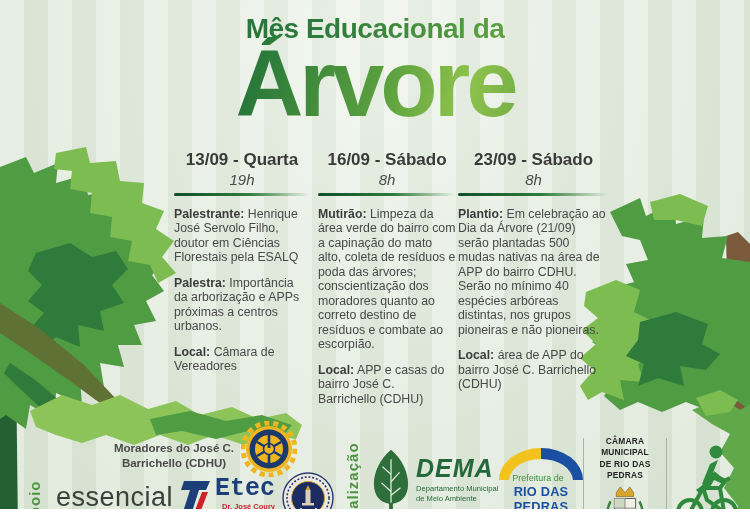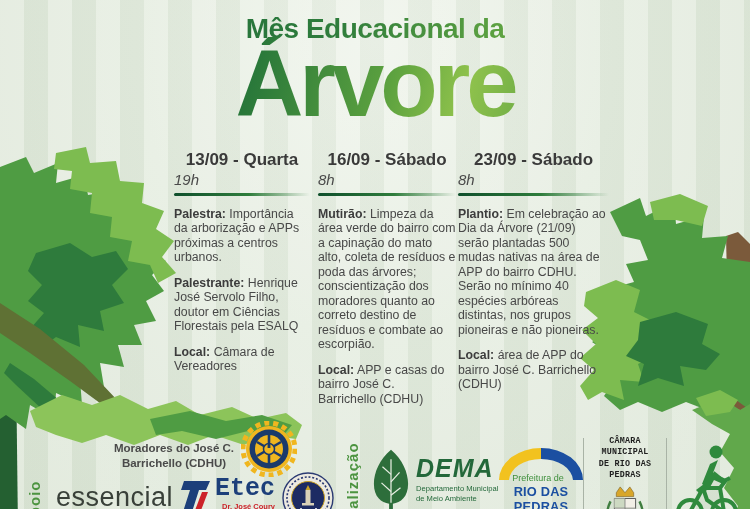--- a/index.html
+++ b/index.html
@@ -21,21 +21,21 @@
     margin-top:-8px;font-size:94px;font-weight:bold;letter-spacing:-4px;line-height:1;
     background:linear-gradient(105deg,#14522f 0%,#1e6f39 30%,#5da23f 52%,#8fc24c 62%,#3b8a3e 85%,#1e6f39 100%);
     -webkit-background-clip:text;background-clip:text;color:transparent;
   }
   
   .col{position:absolute;top:150px;z-index:4;color:#484848;font-size:12.3px;line-height:1.18;}
   .col1{left:174px;width:136px;}
   .col2{left:318px;width:138px;}
   .col3{left:458px;width:151px;}
   .ev-date{font-size:17px;font-weight:bold;color:#3a3a3a;text-align:center;}
-  .ev-time{font-size:15px;font-style:italic;color:#4a4a4a;text-align:left;margin-top:1px;}
+  .ev-time{font-size:15px;font-style:italic;color:#4a4a4a;text-align:center;margin-top:1px;}
   .ev-rule{height:3px;margin-top:4px;border-radius:2px;
     background:linear-gradient(to right,#0f4f2c,#2f7d3c 55%,rgba(190,210,190,0));}
   .para{margin:11px 0 0 0;}
   .para b{color:#3c3c3c;}
   
   .tree{position:absolute;z-index:3;}
   
   .vlabel{position:absolute;z-index:5;writing-mode:vertical-rl;transform:rotate(180deg);
     color:#4c9440;font-weight:bold;font-size:15px;letter-spacing:1px;}
   .moradores{position:absolute;left:100px;top:441px;width:148px;z-index:5;text-align:center;
@@ -52,21 +52,21 @@
   .dema-text{margin-left:6px;margin-top:8px;}
   .dema-name{font-size:25px;font-weight:bold;font-style:italic;color:#23683a;letter-spacing:1px;line-height:1;}
   .dema-sub{font-size:7.6px;font-weight:normal;color:#23683a;line-height:1.3;margin-top:3px;}
   .pref{left:492px;top:447px;width:98px;text-align:center;}
   .pref-line1{font-size:9px;color:#3f8f3c;padding-right:6px;margin-top:-8px;}
   .pref-line2{font-size:12.8px;font-weight:bold;color:#1b4fa1;letter-spacing:.2px;margin-top:1px;}
   .pref-rule{height:1px;background:#1b4fa1;margin:2px 2px 2px 2px;}
   .pref-line3{font-size:6.3px;color:#3f8f3c;letter-spacing:.3px;}
   .vdiv{position:absolute;z-index:5;width:1px;height:84px;top:438px;background:#a9b3a6;}
   .camara{left:587px;top:436px;width:76px;text-align:center;}
-  .camara-line{font-family:Liberation Mono, monospace;font-size:8.4px;font-weight:bold;color:#1f1f1f;
+  .camara-line{font-family:Liberation Sans, sans-serif;font-size:8.4px;font-weight:bold;color:#1f1f1f;
     letter-spacing:.2px;line-height:1.35;}
 </style>
 </head>
 <body>
 
 <div class="poster">
 
   <div class="title-wrap">
     <div class="title-line1">Mês Educacional da</div>
     <div class="title-line2">Árvore</div>
@@ -91,22 +91,22 @@
     <path fill="#7dbc50" d="M70 30 L100 22 L128 34 L122 54 L96 48 L74 48 Z"></path>
     <path fill="#2e7b3c" d="M60 150 L96 140 L128 152 L122 172 L140 182 L126 198 L100 194 L104 214 L78 206 L58 214 L64 192 L46 184 L58 168 Z"></path>
     <path fill="#61a84b" d="M112 238 L142 226 L160 238 L170 232 L170 359 L148 359 L158 334 L144 316 L154 296 L140 280 L150 262 L132 252 Z"></path>
     <path fill="#7dbc50" d="M116 226 L140 218 L158 228 L150 240 L126 244 Z"></path>
   </svg>
 
   <div class="col col1">
     <div class="ev-date">13/09 - Quarta</div>
     <div class="ev-time">19h</div>
     <div class="ev-rule"></div>
+    <p class="para"><b>Palestrante:</b><span> Henrique José Servolo Filho, doutor em Ciências Florestais pela ESALQ</span></p>
     <p class="para"><b>Palestra:</b><span> Importância da arborização e APPs próximas a centros urbanos.</span></p>
-    <p class="para"><b>Palestrante:</b><span> Henrique José Servolo Filho, doutor em Ciências Florestais pela ESALQ</span></p>
     <p class="para"><b>Local:</b><span> Câmara de Vereadores</span></p>
   </div>
 
   <div class="col col2">
     <div class="ev-date">16/09 - Sábado</div>
     <div class="ev-time">8h</div>
     <div class="ev-rule"></div>
     <p class="para"><b>Mutirão:</b><span> Limpeza da área verde do bairro com a capinação do mato alto, coleta de resíduos e poda das árvores; conscientização dos moradores quanto ao correto destino de resíduos e combate ao escorpião.</span></p>
     <p class="para"><b>Local:</b><span> APP e casas do bairro José C. Barrichello (CDHU)</span></p>
   </div>

